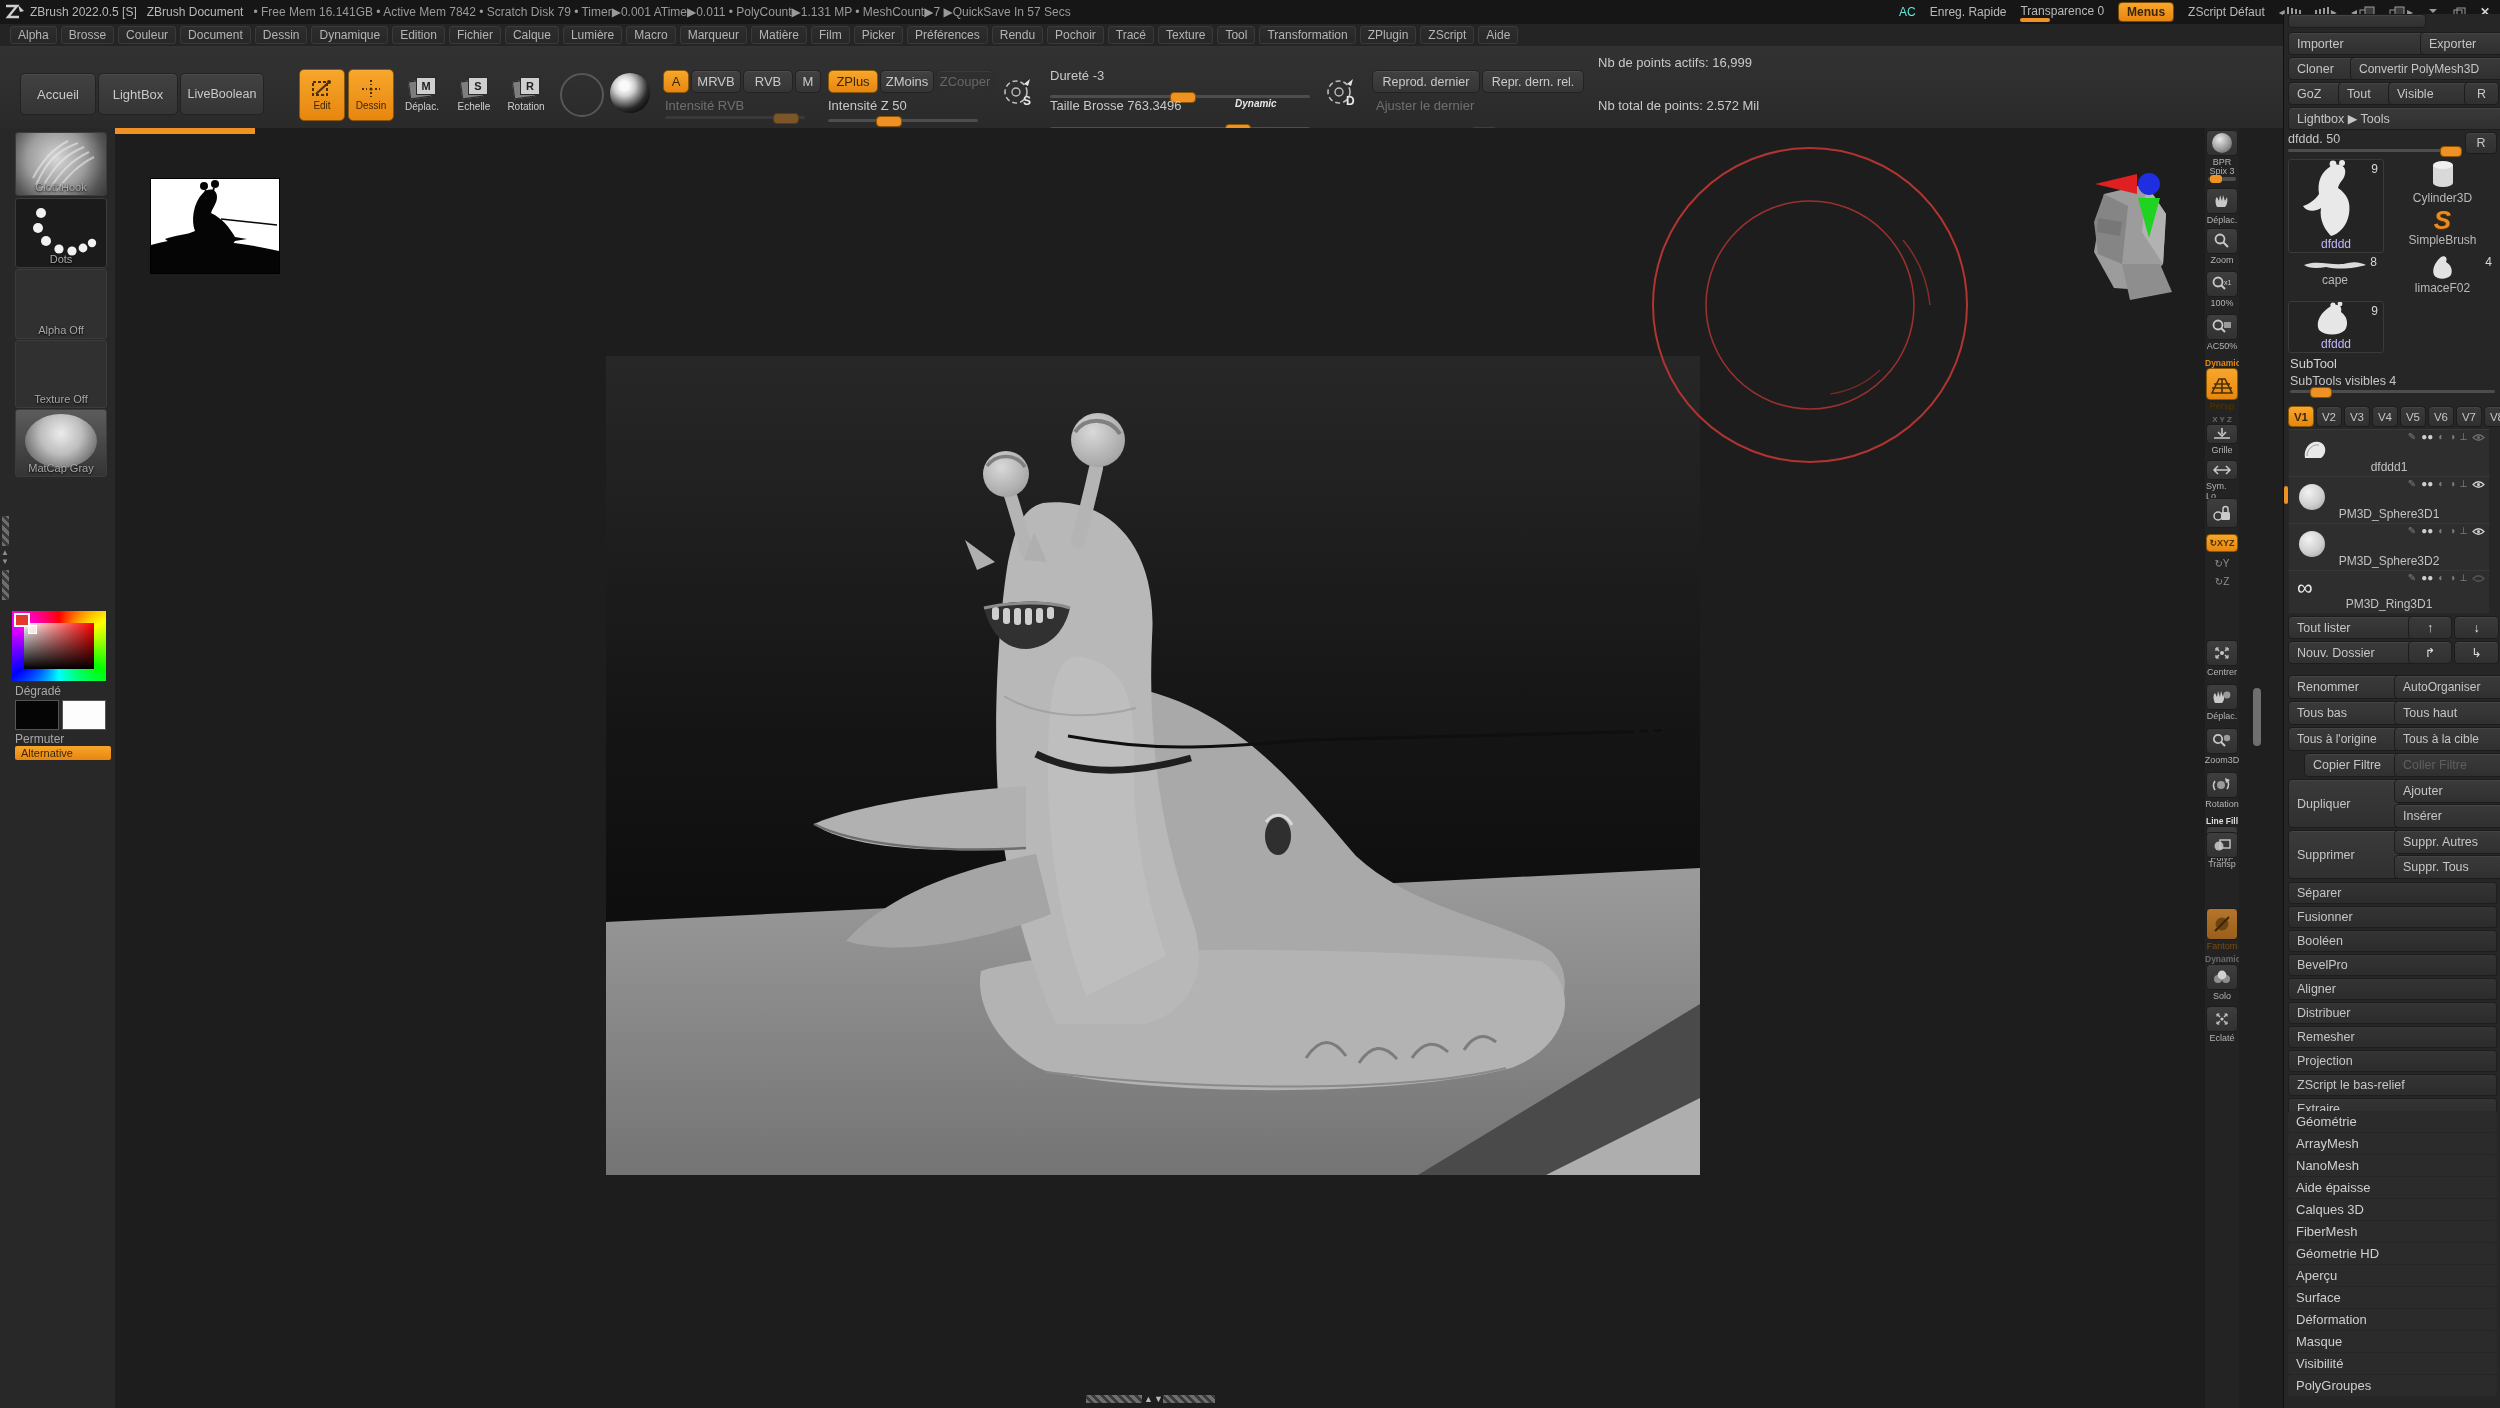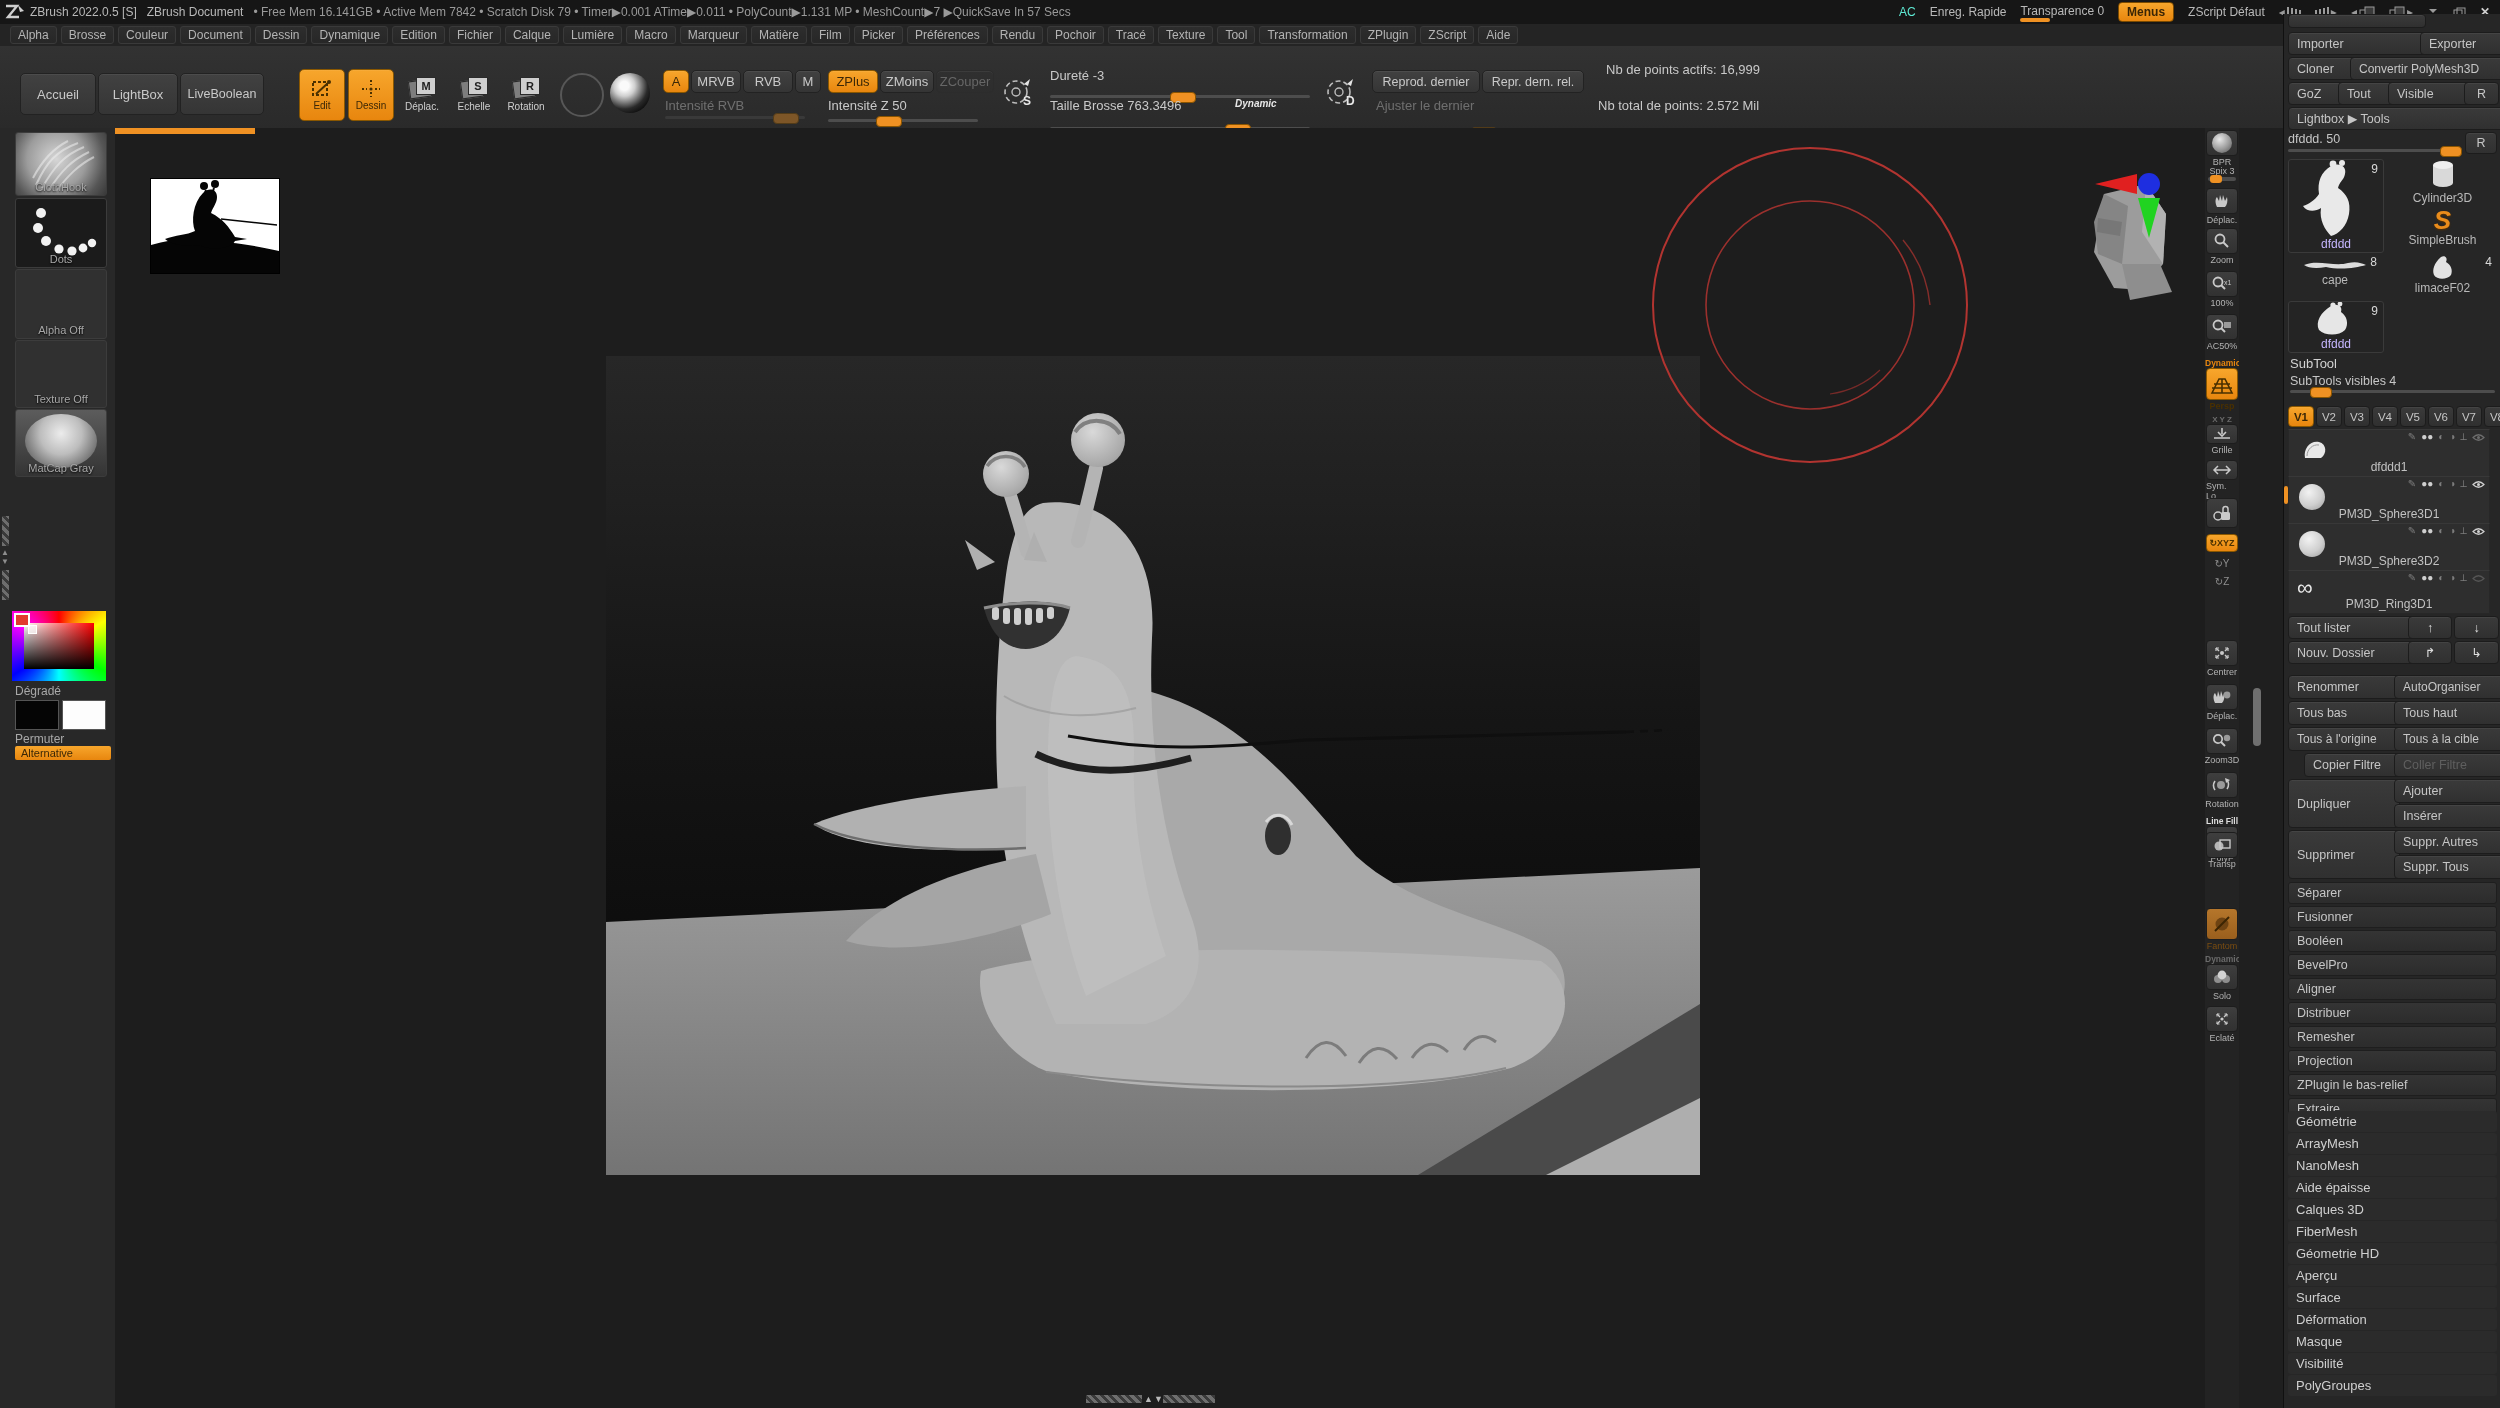--- a/index.html
+++ b/index.html
@@ -294,21 +294,21 @@
         <text x="22" y="29" font-size="12" fill="#e8e8e8" font-weight="bold">D</text>
       </svg>
     </div>
     <div class="tb btn" style="left:1372px;top:24px;width:106px;height:21px;font-size:12.5px;">Reprod. dernier</div>
     <div class="tb btn" style="left:1482px;top:24px;width:100px;height:21px;font-size:12.5px;">Repr. dern. rel.</div>
     <div class="tb lbl dimmed" style="left:1376px;top:52px;">Ajuster le dernier</div>
     <div class="tb slider dimmed" style="left:1376px;top:72px;width:140px;">
         <span class="nub" style="left:95px;"></span>
       </div>
 
-    <div class="tb lbl" style="left:1598px;top:16px;margin-left:8px;">Nb de points actifs: 16,999</div>
+    <div class="tb lbl" style="left:1598px;top:9px;">Nb de points actifs: 16,999</div>
     <div class="tb lbl" style="left:1598px;top:52px;">Nb total de points: 2.572 Mil</div>
   </div>
 
   <div class="abs leftshelf">
     <div class="tile" style="top:4px;height:62px;background:radial-gradient(circle at 45% 42%, #d6d6d6, #9c9c9c 48%, #565656 78%, #383838);">
       <svg width="90" height="62" viewBox="0 0 90 62">
         <g fill="none" stroke="#efefef" stroke-opacity=".55" stroke-width="2">
           <path d="M20,52 C30,30 40,18 62,10"></path>
             <path d="M26,55 C38,34 48,22 68,14"></path>
           <path d="M33,57 C45,38 56,27 73,19"></path>
@@ -837,21 +837,21 @@
     <div class="rp" style="left:0;top:868px;width:217px;">
 
     <div class="flat">Séparer</div>
         <div class="flat">Fusionner</div>
         <div class="flat">Booléen</div>
         <div class="flat">BevelPro</div>
         <div class="flat">Aligner</div>
         <div class="flat">Distribuer</div>
         <div class="flat">Remesher</div>
         <div class="flat">Projection</div>
-        <div class="flat">ZPlugin le bas-relief</div>
+        <div class="flat">ZScript le bas-relief</div>
         <div class="flat">Extraire</div>
       </div>
 
     <div class="rp" style="left:0;top:1096px;width:217px;">
 
     <div class="sect">Géométrie</div>
         <div class="sect">ArrayMesh</div>
         <div class="sect">NanoMesh</div>
         <div class="sect">Aide épaisse</div>
         <div class="sect">Calques 3D</div>

